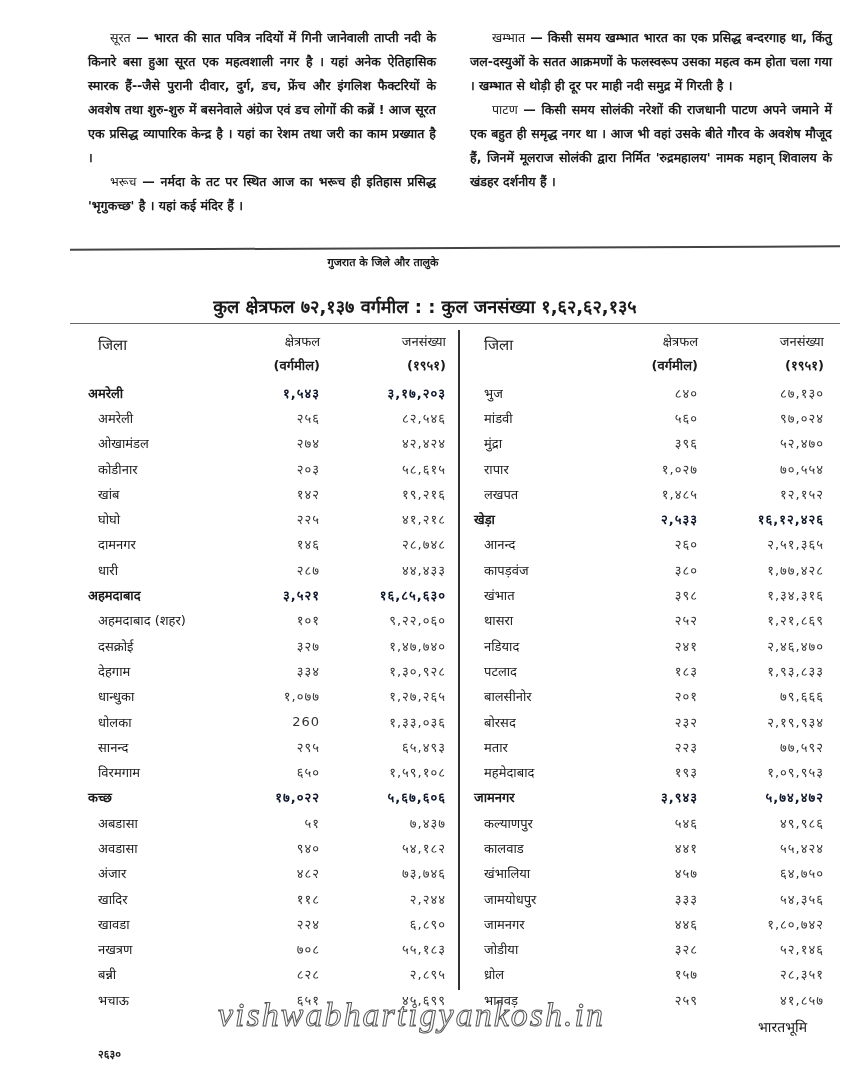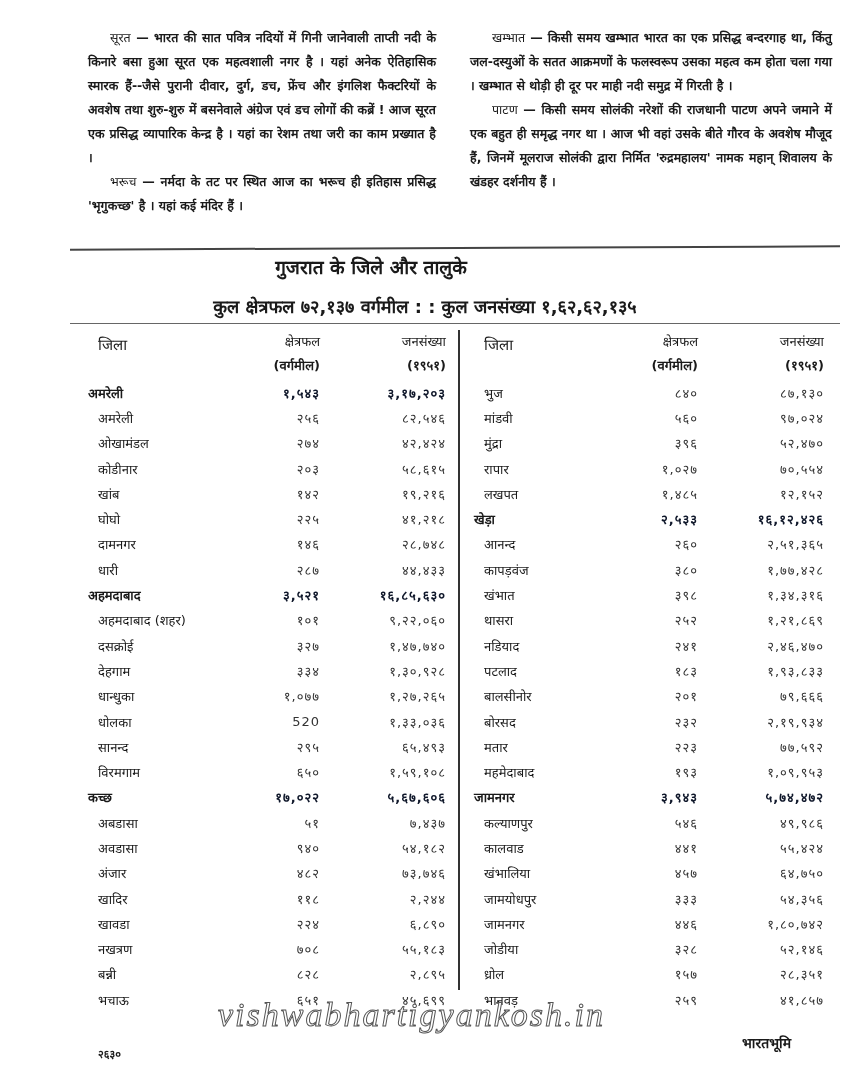--- a/index.html
+++ b/index.html
@@ -6,41 +6,41 @@
   body {
     width:850px; height:1074px; background:#ffffff; color:#1a1a1a;
     font-family:"DejaVu Sans", sans-serif; position:relative; overflow:hidden;
   }
   .prose { position:absolute; top:26px; font-size:12.5px; line-height:24px; font-weight:bold; text-align:justify; }
   .prose.left { left:88px; width:348px; }
   .prose.right { left:470px; width:362px; }
   .prose p { margin:0; text-indent:22px; }
   .prose .term { font-weight:normal; }
   .rule-top { position:absolute; left:70px; top:247px; width:770px; height:2px; background:#444; transform:rotate(-0.25deg); }
-  .heading { position:absolute; top:254px; left:0; width:742px; text-align:center; font-size:19px; font-weight:bold; }
+  .heading { position:absolute; top:254px; left:12px; width:742px; text-align:center; font-size:11px; font-weight:bold; }
   .totals { position:absolute; top:294px; left:0; width:850px; text-align:center; font-size:18px; font-weight:bold; }
   .rule-table { position:absolute; left:70px; top:323px; width:770px; height:1px; background:#666; }
   .vdiv { position:absolute; left:458px; top:330px; width:2px; height:660px; background:#333; }
   .col { position:absolute; top:330px; font-size:13px; }
   .col.left { left:84px; width:368px; }
   .col.right { left:470px; width:360px; }
   .hdr { display:flex; height:50px; }
   .hdr .c1 { flex:1; font-size:15px; padding-left:14px; padding-top:4px; }
   .hdr .c2, .hdr .c3 { width:110px; text-align:right; line-height:24px; }
   .hdr .c2 { padding-right:16px; } .hdr .c3 { padding-right:6px; }
   .sub { font-weight:bold; }
   .row { display:flex; height:25.3px; align-items:center; }
   .row .name { flex:1; padding-left:14px; }
   .row.district .name { padding-left:4px; font-weight:bold; }
   .row .area, .row .pop { text-align:right; color:#333; letter-spacing:1px; }
   .row .area { width:110px; padding-right:16px; }
   .row .pop { width:110px; padding-right:6px;text-align:right; }
   .row.district .area, .row.district .pop { font-weight:bold; color:#0f172a; }
   .pageno { position:absolute; left:98px; top:1046px; font-size:11px; font-weight:bold; }
-  .footer { position:absolute; left:742px; top:1017px; font-size:14px; font-weight:bold;margin-top:16px; }
+  .footer { position:absolute; left:758px; top:1017px; font-size:14px; font-weight:normal; }
   .watermark { position:absolute; left:218px; top:996px; font-family:Liberation Serif, serif; font-style:italic; font-size:34px; color:transparent; -webkit-text-stroke:1px #555; letter-spacing:2px; }
 </style>
 </head>
 <body>
 
 <div class="prose left">
   <p><span class="term">सूरत</span><span> — भारत की सात पवित्र नदियों में गिनी जानेवाली ताप्ती नदी के किनारे बसा हुआ सूरत एक महत्वशाली नगर है । यहां अनेक ऐतिहासिक स्मारक हैं--जैसे पुरानी दीवार, दुर्ग, डच, फ्रेंच और इंगलिश फैक्टरियों के अवशेष तथा शुरु-शुरु में बसनेवाले अंग्रेज एवं डच लोगों की कब्रें ! आज सूरत एक प्रसिद्ध व्यापारिक केन्द्र है । यहां का रेशम तथा जरी का काम प्रख्यात है ।</span></p>
   <p><span class="term">भरूच</span><span> — नर्मदा के तट पर स्थित आज का भरूच ही इतिहास प्रसिद्ध 'भृगुकच्छ' है । यहां कई मंदिर हैं ।</span></p>
 </div>
 <div class="prose right">
@@ -127,21 +127,21 @@
         <div class="area">३३४</div>
         <div class="pop">१,३०,९२८</div>
       </div>
       <div class="row taluka">
         <div class="name">धान्धुका</div>
         <div class="area">१,०७७</div>
         <div class="pop">१,२७,२६५</div>
       </div>
       <div class="row taluka">
         <div class="name">धोलका</div>
-        <div class="area">520</div>
+        <div class="area">260</div>
         <div class="pop">१,३३,०३६</div>
       </div>
       <div class="row taluka">
         <div class="name">सानन्द</div>
         <div class="area">२९५</div>
         <div class="pop">६५,४९३</div>
       </div>
       <div class="row taluka">
         <div class="name">विरमगाम</div>
         <div class="area">६५०</div>

